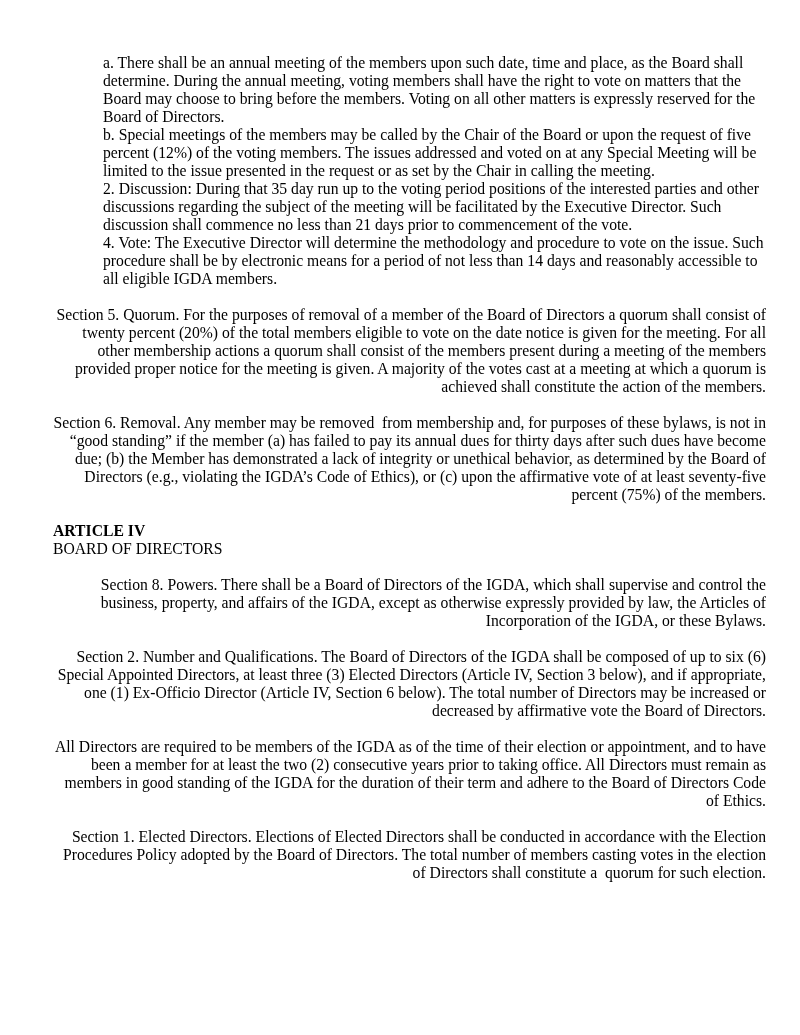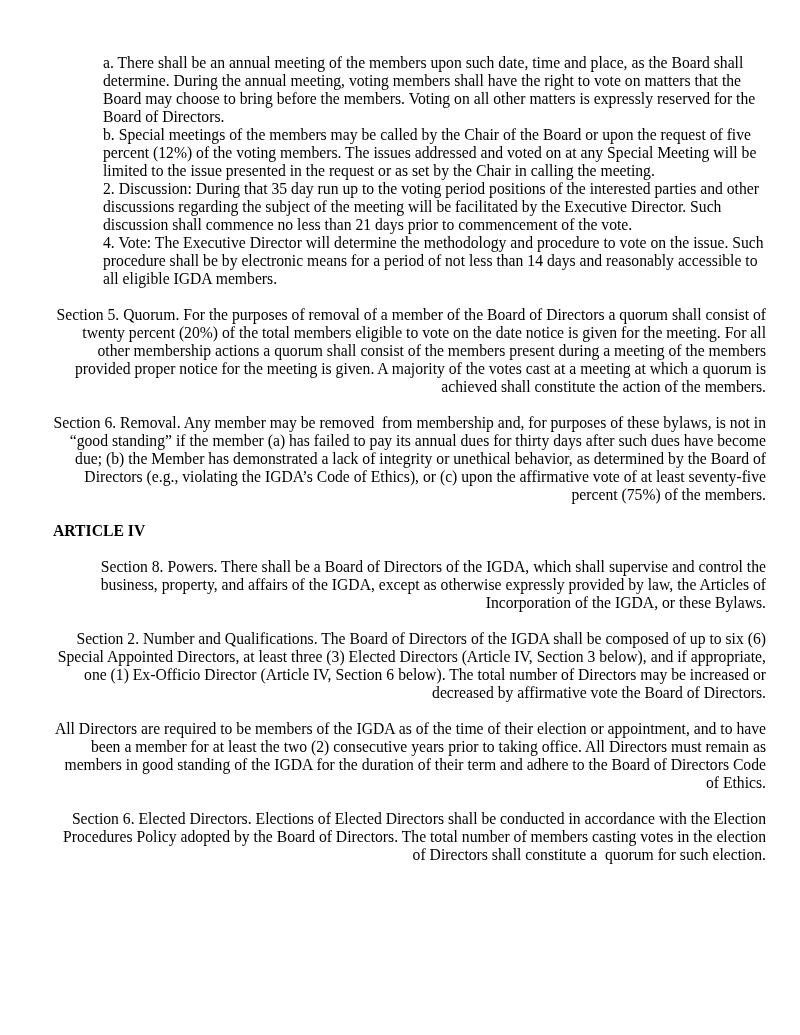--- a/index.html
+++ b/index.html
@@ -56,23 +56,24 @@
     <p class="sub-para">2. Discussion: During that 35 day run up to the voting period positions of the interested parties and other discussions regarding the subject of the meeting will be facilitated by the Executive Director. Such discussion shall commence no less than 21 days prior to commencement of the vote.</p>
     <p class="sub-para">4. Vote: The Executive Director will determine the methodology and procedure to vote on the issue. Such procedure shall be by electronic means for a period of not less than 14 days and reasonably accessible to all eligible IGDA members.</p>
   </div>
 
   <p class="para">Section 5. Quorum. For the purposes of removal of a member of the Board of Directors a quorum shall consist of twenty percent (20%) of the total members eligible to vote on the date notice is given for the meeting. For all other membership actions a quorum shall consist of the members present during a meeting of the members provided proper notice for the meeting is given. A majority of the votes cast at a meeting at which a quorum is achieved shall constitute the action of the members.</p>
 
   <p class="para">Section 6. Removal. Any member may be removed  from membership and, for purposes of these bylaws, is not in “good standing” if the member (a) has failed to pay its annual dues for thirty days after such dues have become due; (b) the Member has demonstrated a lack of integrity or unethical behavior, as determined by the Board of Directors (e.g., violating the IGDA’s Code of Ethics), or (c) upon the affirmative vote of at least seventy-five percent (75%) of the members.</p>
 
   <div class="article-heading">
     <div class="article-title">ARTICLE IV</div>
+    <div>BOARD OF DIRECTORS</div>
   </div>
 
   <p class="para">Section 8. Powers. There shall be a Board of Directors of the IGDA, which shall supervise and control the business, property, and affairs of the IGDA, except as otherwise expressly provided by law, the Articles of Incorporation of the IGDA, or these Bylaws.</p>
 
   <p class="para">Section 2. Number and Qualifications. The Board of Directors of the IGDA shall be composed of up to six (6) Special Appointed Directors, at least three (3) Elected Directors (Article IV, Section 3 below), and if appropriate, one (1) Ex-Officio Director (Article IV, Section 6 below). The total number of Directors may be increased or decreased by affirmative vote the Board of Directors.</p>
 
   <p class="para">All Directors are required to be members of the IGDA as of the time of their election or appointment, and to have been a member for at least the two (2) consecutive years prior to taking office. All Directors must remain as members in good standing of the IGDA for the duration of their term and adhere to the Board of Directors Code of Ethics.</p>
 
-  <p class="para">Section 6. Elected Directors. Elections of Elected Directors shall be conducted in accordance with the Election Procedures Policy adopted by the Board of Directors. The total number of members casting votes in the election of Directors shall constitute a  quorum for such election.</p>
+  <p class="para">Section 1. Elected Directors. Elections of Elected Directors shall be conducted in accordance with the Election Procedures Policy adopted by the Board of Directors. The total number of members casting votes in the election of Directors shall constitute a  quorum for such election.</p>
 
 </div>
 
 </body></html>

